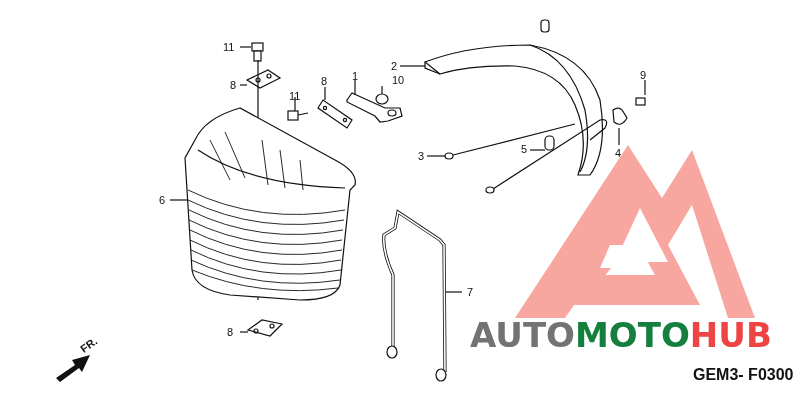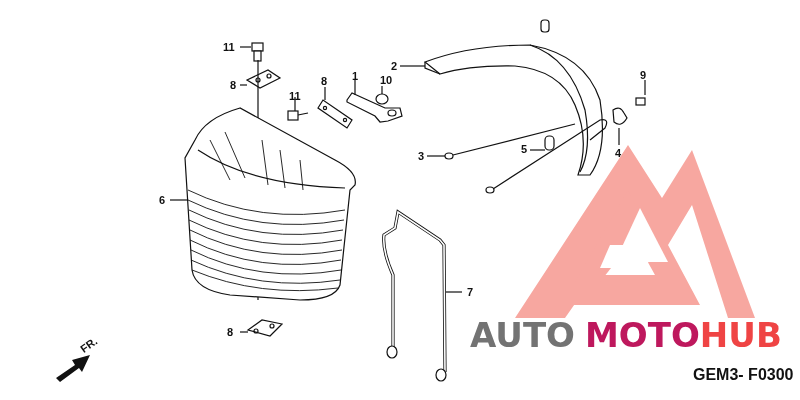--- a/index.html
+++ b/index.html
@@ -1,22 +1,22 @@
 <!DOCTYPE html>
 <html><head>
 <meta charset="utf-8">
 <style>
   html, body { margin: 0; padding: 0; background: #ffffff; }
   body { width: 800px; height: 400px; overflow: hidden; position: relative; font-family: "Liberation Sans", sans-serif; }
   .canvas { position: absolute; left: 0; top: 0; width: 800px; height: 400px; }
   svg { position: absolute; left: 0; top: 0; }
-  .callout { position: absolute; font-family: "Liberation Sans", sans-serif; font-size: 11px; font-weight: bold; color: #111; line-height: 1; }
+  .callout { position: absolute; font-family: "Liberation Sans", sans-serif; font-size: 11px; font-weight: normal; color: #111; line-height: 1; }
   .wm-text { position: absolute; left: 470px; top: 318px; font-family: "DejaVu Sans", sans-serif; font-weight: bold; font-size: 34px; letter-spacing: 0px; line-height: 1; white-space: nowrap; }
   .wm-auto { color: #737373; }
-  .wm-moto { color: #be185d; margin-left: 10px; }
+  .wm-moto { color: #15803d; }
   .wm-hub { color: #ef4444; }
   .code { position: absolute; left: 693px; top: 366px; font-family: "Liberation Sans", sans-serif; font-weight: bold; font-size: 16px; color: #111; }
   .fr { position: absolute; left: 78px; top: 345px; font-family: "Liberation Sans", sans-serif; font-weight: bold; font-size: 11px; color: #111; transform: rotate(-35deg); transform-origin: left top; }
 </style>
 </head>
 <body>
 
 <div class="canvas">
 
   <svg width="800" height="400">
@@ -115,21 +115,21 @@
     </g>
 
     <path d="M56,378 L75,365 L72,360 L90,355 L82,372 L79,368 L60,382 Z" fill="#111"></path>
   </svg>
 
   <div class="callout" style="left:223px;top:42px">11</div>
   <div class="callout" style="left:230px;top:80px">8</div>
   <div class="callout" style="left:289px;top:91px">11</div>
   <div class="callout" style="left:321px;top:76px">8</div>
   <div class="callout" style="left:352px;top:71px">1</div>
-  <div class="callout" style="left:380px;top:75px">10</div>
+  <div class="callout" style="left:392px;top:75px">10</div>
   <div class="callout" style="left:391px;top:61px">2</div>
   <div class="callout" style="left:640px;top:70px">9</div>
   <div class="callout" style="left:418px;top:151px">3</div>
   <div class="callout" style="left:521px;top:144px">5</div>
   <div class="callout" style="left:615px;top:148px">4</div>
   <div class="callout" style="left:159px;top:195px">6</div>
   <div class="callout" style="left:467px;top:287px">7</div>
   <div class="callout" style="left:227px;top:327px">8</div>
 
   <div class="fr">FR.</div>

